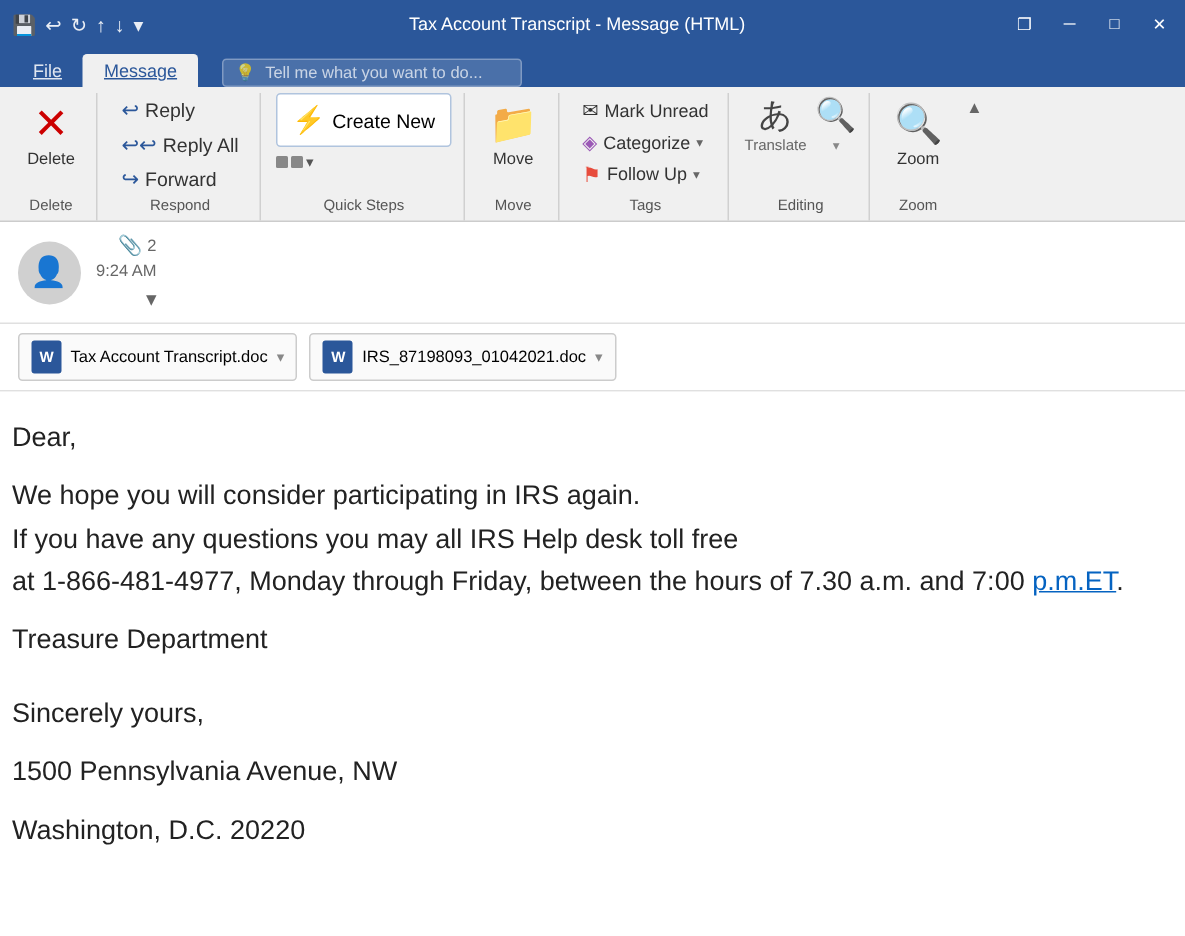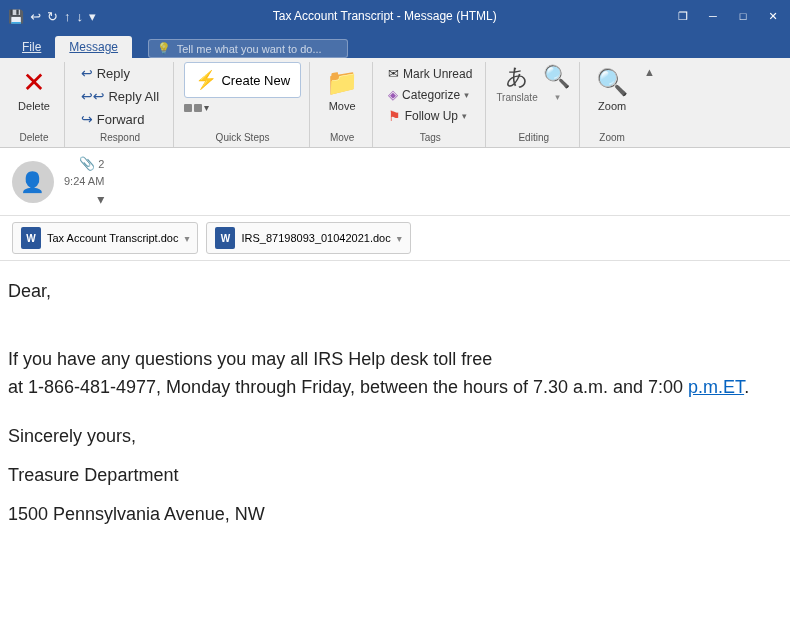--- a/index.html
+++ b/index.html
@@ -426,22 +426,23 @@
     <span class="attach-arrow">▾</span>
   </div>
 </div>
 
 <div class="email-content-area" style="height: calc(624px - 32px - 26px - 90px - 58px - 48px);">
   <div class="watermark">IRS</div>
   <div class="email-scroll-area">
     <div class="email-body">
       <p>Dear,</p>
       <p>
-        <br>
+        <span>We hope you will consider participating in IRS again.</span><br>
         <span>If you have any questions you may all IRS Help desk toll free</span><br>
         <span>at 1-866-481-4977, Monday through Friday, between the hours of 7.30 a.m. and 7:00 </span><a class="link">p.m.ET</a><span>.</span>
       </p>
+      <p style="margin-top:10px;">Treasure Department</p>
       <p style="margin-top:20px;">Sincerely yours,</p>
-      <p style="margin-top:10px;">Treasure Department</p>
       <p>1500 Pennsylvania Avenue, NW</p>
+      <p>Washington, D.C. 20220</p>
     </div>
   </div>
 </div>
 
 </body></html>

